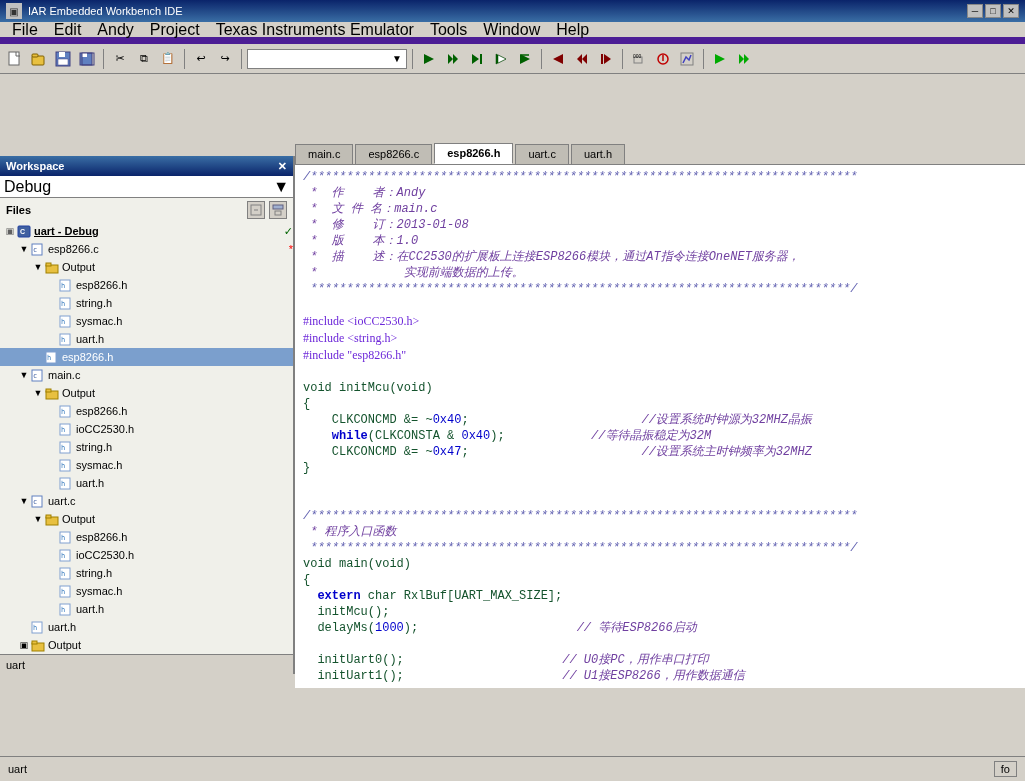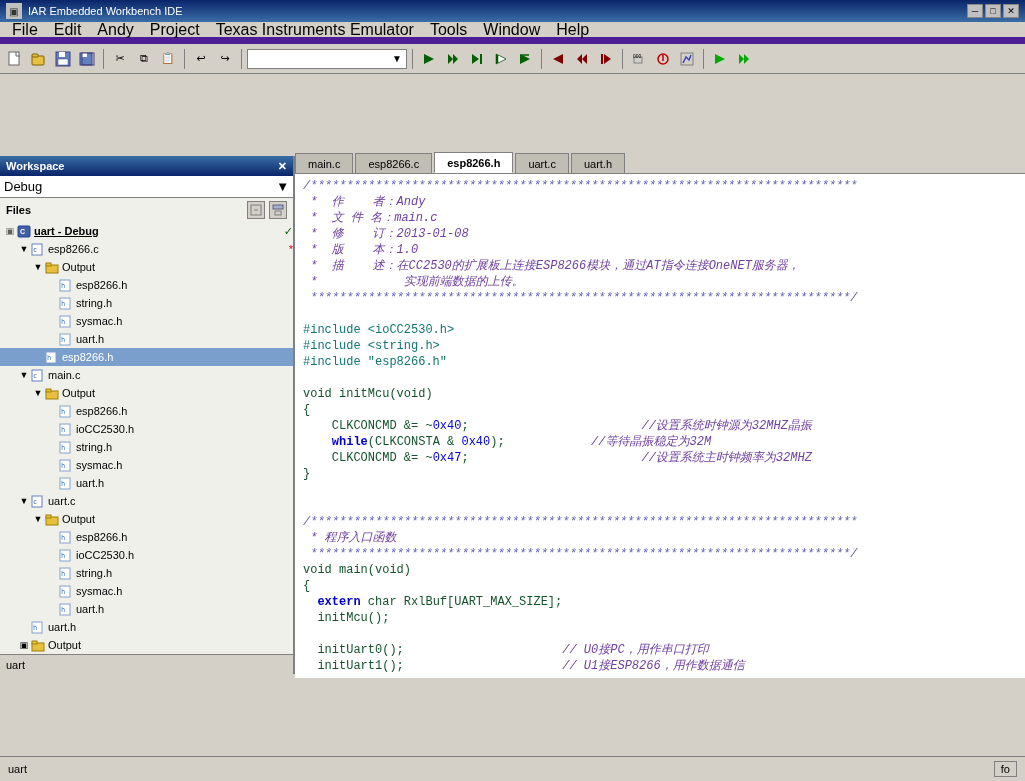--- a/index.html
+++ b/index.html
@@ -121,21 +121,21 @@
       cursor: pointer; font-size: 11px; font-weight: bold;
     }
     #workspace-dropdown {
       border-bottom: 1px solid #808080;
       background: white;
       height: 22px;
       display: flex; align-items: center;
       padding: 0 4px;
       justify-content: space-between;
     }
-    #workspace-dropdown span { font-size: 13px; }
+    #workspace-dropdown span { font-size: 16px; }
 
     #files-header {
       padding: 3px 6px;
       font-size: 11px;
       font-weight: bold;
       display: flex;
       align-items: center;
       justify-content: space-between;
     }
     #files-header .file-icons { display: flex; gap: 4px; }
@@ -226,21 +226,21 @@
     }
     .line-content {
       flex: 1;
       padding-left: 8px;
       white-space: pre;
       color: #000;
     }
     .c-purple { color: #7040a0; font-style: italic; }
     .c-blue { color: #0000cc; }
     .c-keyword { color: #0000cc; font-weight: bold; }
-    .c-preproc { color: #0f766e; }
+    .c-preproc { color: #6d28d9; font-family: Liberation Serif, serif; }
     .c-normal { color: #14532d; }
     .c-chinese { color: #7040a0; font-style: italic; }
     .c-gray-line { color: #6060b0; font-style: italic; }
 
     
     #status-bar {
       background: #d4d0c8;
       border-top: 1px solid #808080;
       height: 25px;
       display: flex;
@@ -799,20 +799,23 @@
       <div class="code-line">
         <div class="line-content"><span class="c-normal">{</span></div>
       </div>
       <div class="code-line">
         <div class="line-content"><span class="c-normal">  </span><span class="c-keyword">extern</span><span class="c-normal"> char RxlBuf[UART_MAX_SIZE];</span></div>
       </div>
       <div class="code-line">
         <div class="line-content"><span class="c-normal">  initMcu();</span></div>
       </div>
       <div class="code-line">
+        <div class="line-content"><span class="c-normal">  delayMs(</span><span class="c-blue">1000</span><span class="c-normal">);                      </span><span class="c-chinese">// 等待ESP8266启动</span></div>
+      </div>
+      <div class="code-line">
         <div class="line-content"></div>
       </div>
       <div class="code-line">
         <div class="line-content"><span class="c-normal">  initUart0();                      </span><span class="c-chinese">// U0接PC，用作串口打印</span></div>
       </div>
       <div class="code-line">
         <div class="line-content"><span class="c-normal">  initUart1();                      </span><span class="c-chinese">// U1接ESP8266，用作数据通信</span></div>
       </div>
 
     </div>

